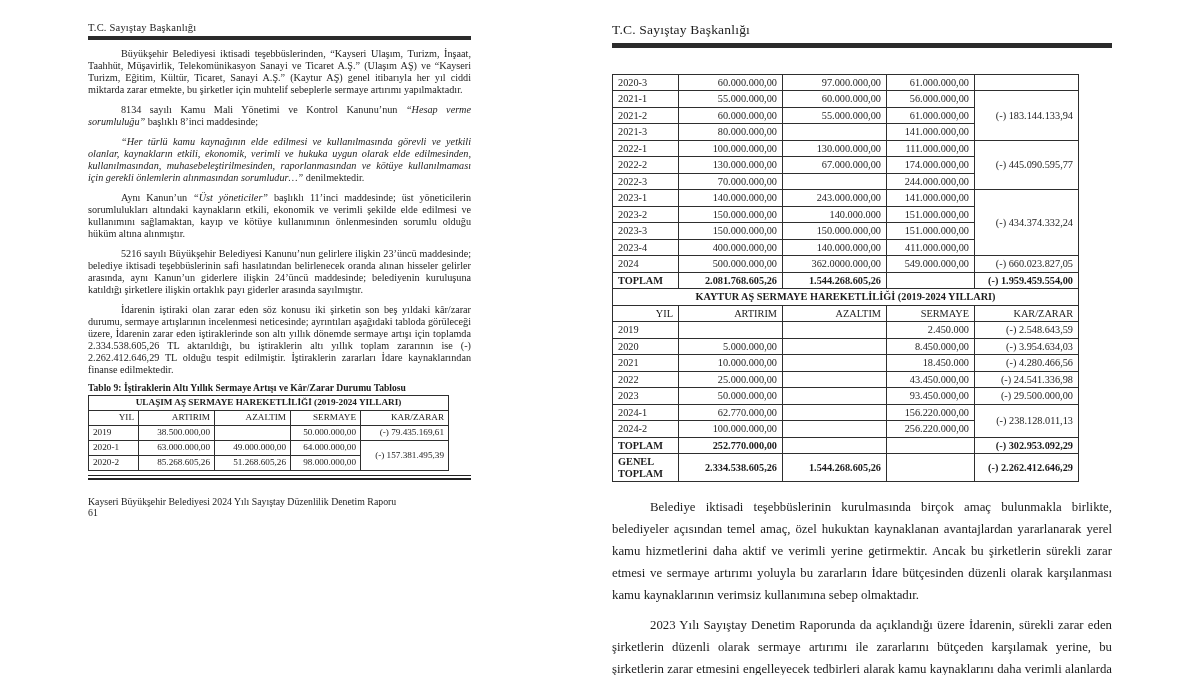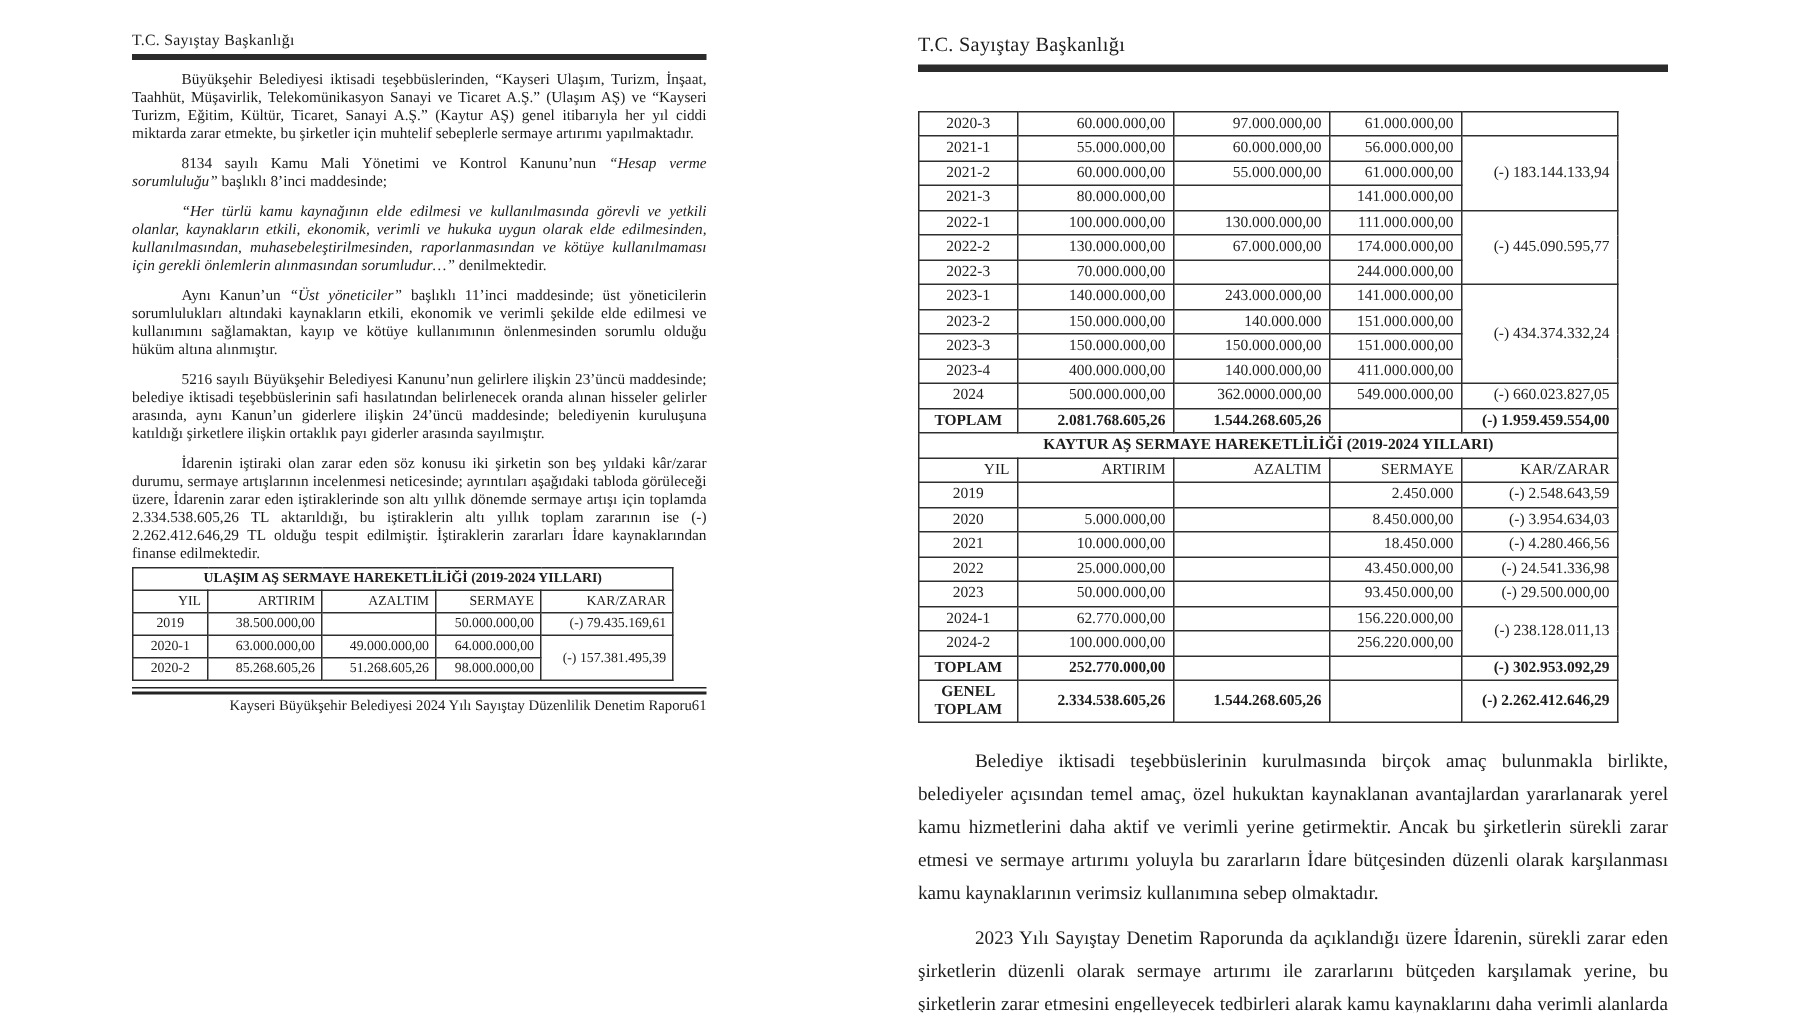--- a/index.html
+++ b/index.html
@@ -32,46 +32,47 @@
   .t-left col:nth-child(5){width:88px}
 
   .t-right{margin-top:26px;width:466px;font-size:10.3px;border:1.8px solid #222;}
   .t-right td{padding:2px 5px;line-height:11.5px;}
   .t-right col:nth-child(1){width:66px}
   .t-right col:nth-child(2){width:104px}
   .t-right col:nth-child(3){width:104px}
   .t-right col:nth-child(4){width:88px}
   .t-right col:nth-child(5){width:104px}
 
-  td.yr{text-align:center;margin-left:32px;}
+  td.yr{text-align:left;margin-left:32px;}
   td.num{text-align:right;}
   td.b{font-weight:700;}
   td.band{font-weight:700;text-align:center;}
   td.hd{text-align:right;}
 
   .frule{margin-top:4px;height:2px;border-top:1.1px solid #222;border-bottom:2.8px solid #222;}
-  .footer{margin-top:2px;display:flex;justify-content:flex-end;font-size:9.8px;}
+  .footer{margin-top:16px;display:flex;justify-content:center;font-size:9.8px;flex-direction:column;}
 
   .p-r{margin:14px 0 0;font-size:12.8px;line-height:22px;text-align:justify;text-indent:38px;}
   .p-r2{margin-top:8px;}
 </style>
 </head>
 <body>
 
 <div class="canvas">
 
   <div class="page page-left">
     <div class="hdr">T.C. Sayıştay Başkanlığı</div>
     <div class="hrule"></div>
     <p class="p"><span>Büyükşehir Belediyesi iktisadi teşebbüslerinden, “Kayseri Ulaşım, Turizm, İnşaat, Taahhüt, Müşavirlik, Telekomünikasyon Sanayi ve Ticaret A.Ş.” (Ulaşım AŞ) ve “Kayseri Turizm, Eğitim, Kültür, Ticaret, Sanayi A.Ş.” (Kaytur AŞ) genel itibarıyla her yıl ciddi miktarda zarar etmekte, bu şirketler için muhtelif sebeplerle sermaye artırımı yapılmaktadır.</span></p>
     <p class="p"><span>8134 sayılı Kamu Mali Yönetimi ve Kontrol Kanunu’nun </span><em>“Hesap verme sorumluluğu”</em><span> başlıklı 8’inci maddesinde;</span></p>
     <p class="p"><em>“Her türlü kamu kaynağının elde edilmesi ve kullanılmasında görevli ve yetkili olanlar, kaynakların etkili, ekonomik, verimli ve hukuka uygun olarak elde edilmesinden, kullanılmasından, muhasebeleştirilmesinden, raporlanmasından ve kötüye kullanılmaması için gerekli önlemlerin alınmasından sorumludur…”</em><span> denilmektedir.</span></p>
     <p class="p"><span>Aynı Kanun’un </span><em>“Üst yöneticiler”</em><span> başlıklı 11’inci maddesinde; üst yöneticilerin sorumlulukları altındaki kaynakların etkili, ekonomik ve verimli şekilde elde edilmesi ve kullanımını sağlamaktan, kayıp ve kötüye kullanımının önlenmesinden sorumlu olduğu hüküm altına alınmıştır.</span></p>
     <p class="p"><span>5216 sayılı Büyükşehir Belediyesi Kanunu’nun gelirlere ilişkin 23’üncü maddesinde; belediye iktisadi teşebbüslerinin safi hasılatından belirlenecek oranda alınan hisseler gelirler arasında, aynı Kanun’un giderlere ilişkin 24’üncü maddesinde; belediyenin kuruluşuna katıldığı şirketlere ilişkin ortaklık payı giderler arasında sayılmıştır.</span></p>
     <p class="p"><span>İdarenin iştiraki olan zarar eden söz konusu iki şirketin son beş yıldaki kâr/zarar durumu, sermaye artışlarının incelenmesi neticesinde; ayrıntıları aşağıdaki tabloda görüleceği üzere, İdarenin zarar eden iştiraklerinde son altı yıllık dönemde sermaye artışı için toplamda 2.334.538.605,26 TL aktarıldığı, bu iştiraklerin altı yıllık toplam zararının ise (-) 2.262.412.646,29 TL olduğu tespit edilmiştir. İştiraklerin zararları İdare kaynaklarından finanse edilmektedir.</span></p>
+    <div class="caption">Tablo 9: İştiraklerin Altı Yıllık Sermaye Artışı ve Kâr/Zarar Durumu Tablosu</div>
     <table class="doc t-left">
       <colgroup>
           <col>
           <col>
           <col>
           <col>
           <col>
         </colgroup>
       <tbody>
           <tr>

